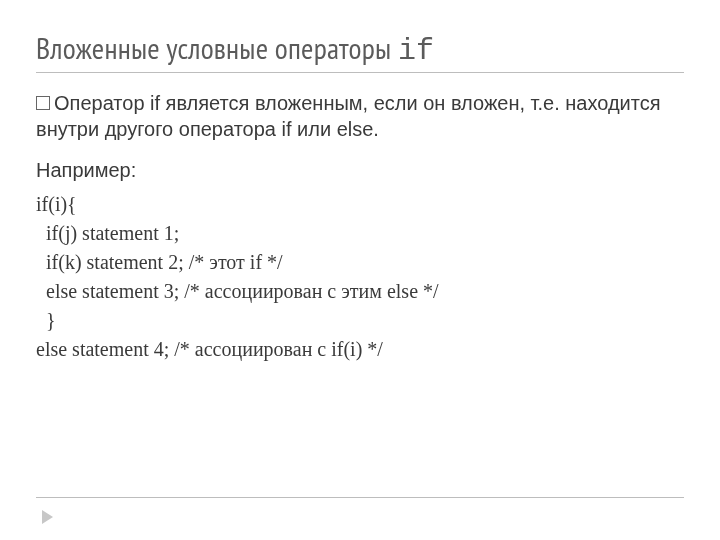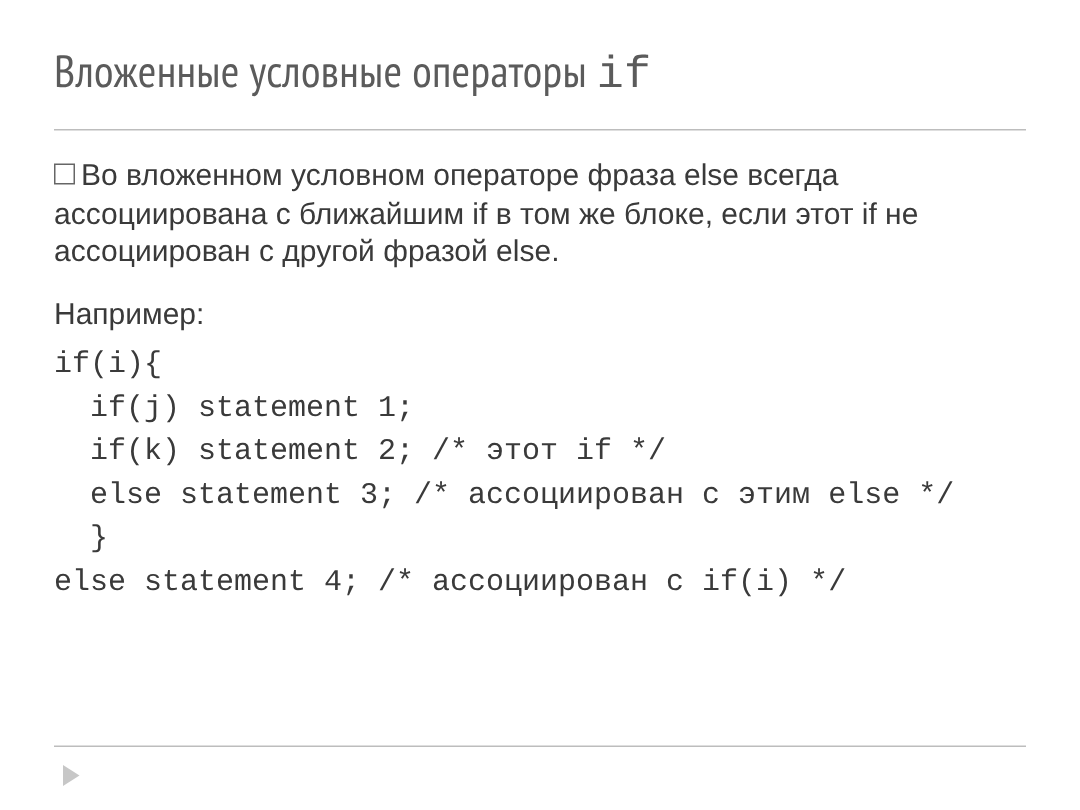--- a/index.html
+++ b/index.html
@@ -16,21 +16,21 @@
     padding: 28px 36px 20px 36px;
     position: relative;
     height: 100%;
   }
   .title {
     font-family: "Arial Narrow", "PT Sans Narrow", Arial, sans-serif;
     font-stretch: condensed;
     font-size: 30px;
     font-weight: 400;
     color: #5b5b5b;
-    margin: 0 0 18px 0;
+    margin: 0 0 4px 0;
     letter-spacing: 0.2px;
   }
   .title .mono {
     font-family: "Courier New", monospace;
     font-size: 30px;
   }
   .rule {
     border: none;
     border-top: 1.5px solid #bdbdbd;
     margin: 0 0 18px 0;
@@ -50,21 +50,21 @@
     border: 1.5px solid #666;
     margin-right: 4px;
     vertical-align: baseline;
     position: relative;
     top: 0px;
   }
   .plain {
     margin: 16px 0 6px 0;
   }
   .code {
-    font-family: Liberation Mono, monospace;
+    font-family: Liberation Serif, serif;
     font-size: 20px;
     line-height: 1.45;
     white-space: pre;
     color: #3a3a3a;
     margin-top: 4px;
   }
   .footer-rule {
     position: absolute;
     left: 36px;
     right: 36px;
@@ -89,24 +89,24 @@
 <div class="slide">
 
   <h1 class="title">
     <span>Вложенные условные операторы </span><span class="mono">if</span>
   </h1>
 
   <hr class="rule">
 
   <div class="content">
 
+    <p class="bullet">
+      <span class="box"></span><span>Оператор if является вложенным, если он вложен, т.е. находится внутри другого оператора if или else.</span>
+    </p>
 
-    <p class="bullet">
-      <span class="box"></span><span>Во вложенном условном операторе фраза else всегда ассоциирована с ближайшим if в том же блоке, если этот if не ассоциирован с другой фразой else.</span>
-    </p>
 
     <p class="plain">Например:</p>
 
     <div class="code"><span>if(i){</span>
 <span>  if(j) statement 1;</span>
 <span>  if(k) statement 2; /* этот if */</span>
 <span>  else statement 3; /* ассоциирован с этим else */</span>
 <span>  }</span>
 <span>else statement 4; /* ассоциирован с if(i) */</span></div>
 

